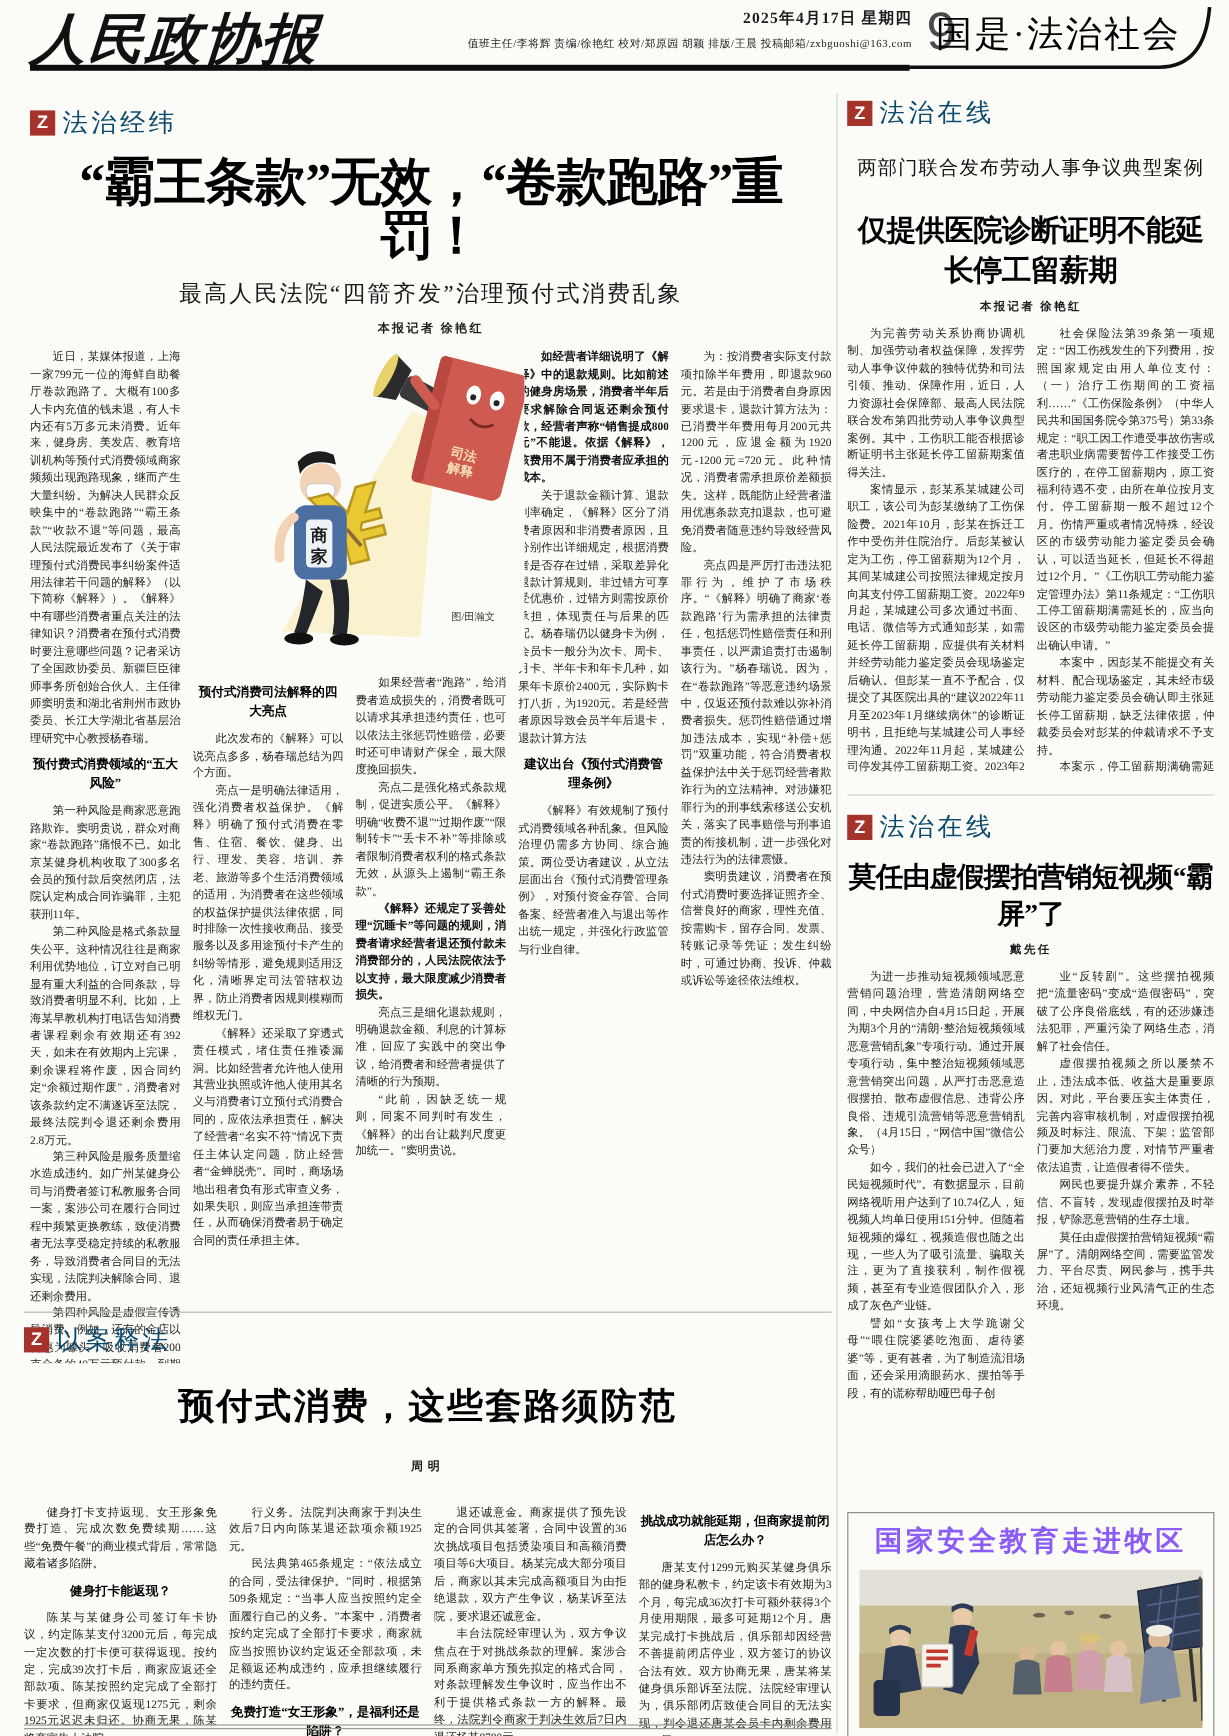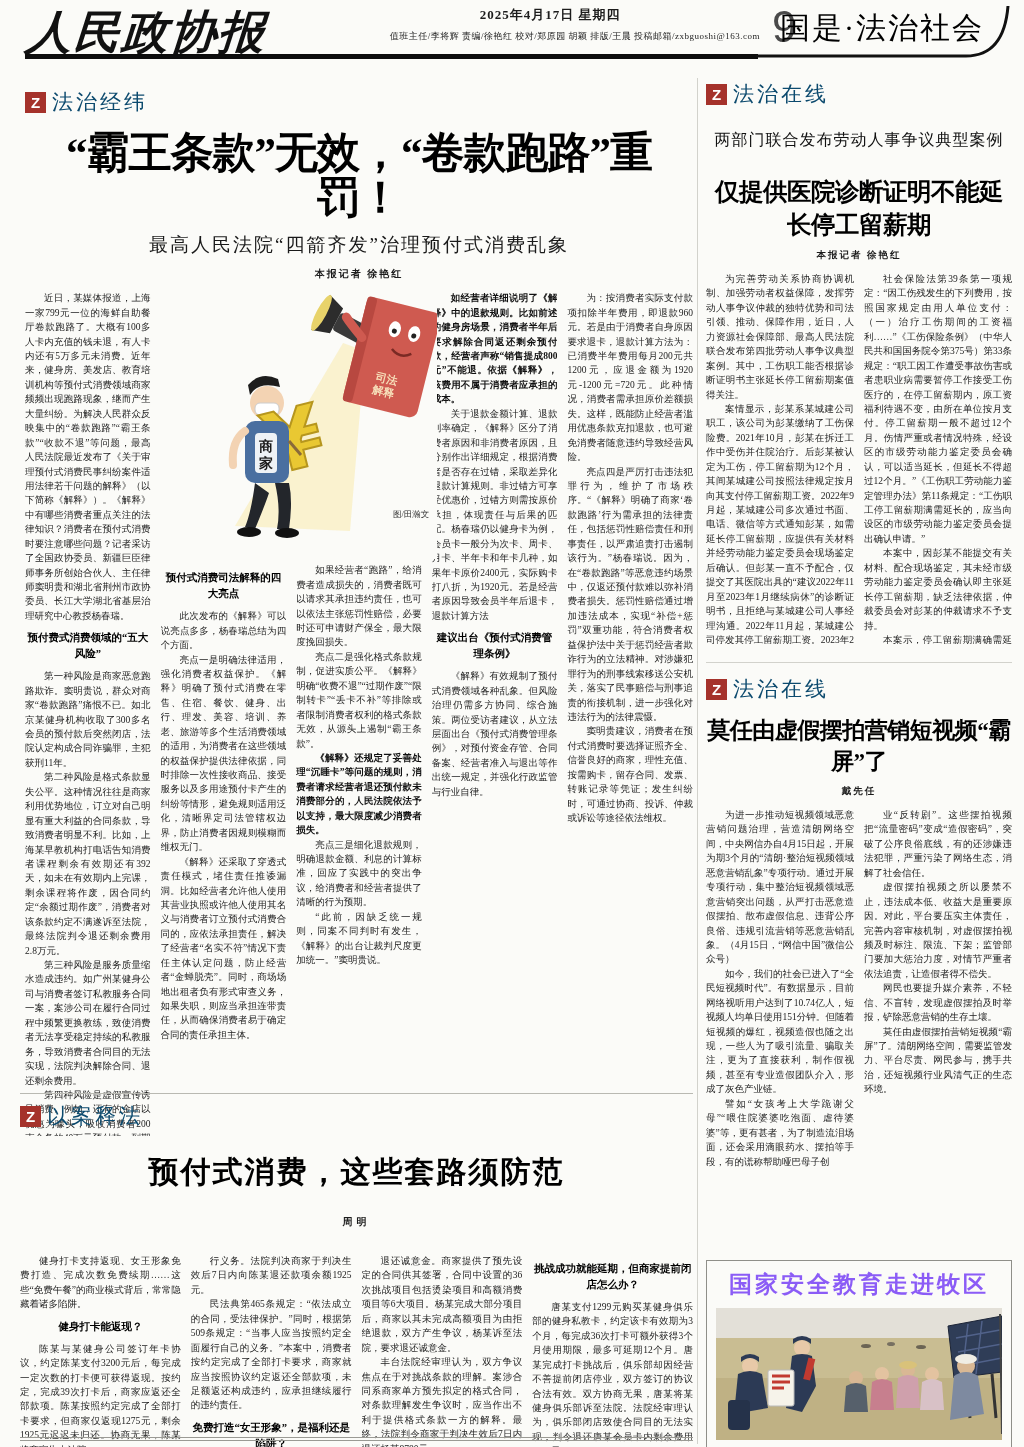--- a/index.html
+++ b/index.html
@@ -6,21 +6,21 @@
   body{
     width:1024px;height:1447px;position:relative;overflow:hidden;
     background:#fbfbf8;color:#1c1c1c;
     font-family:"Liberation Serif","DejaVu Serif",serif;
   }
   
   .masthead{position:absolute;left:0;top:0;width:1024px;height:62px;}
   .paper-logo{position:absolute;left:26px;top:2px;font-size:46px;font-weight:900;
     font-style:italic;letter-spacing:2px;transform:skewX(-4deg);color:#111;}
   .mast-info{position:absolute;left:340px;top:6px;width:420px;text-align:right;}
-  .mast-date{font-size:13px;font-weight:bold;letter-spacing:1px;text-align:center;}
+  .mast-date{font-size:13px;font-weight:bold;letter-spacing:1px;}
   .mast-credits{font-size:9px;margin-top:6px;color:#222;letter-spacing:0.5px;}
   .page-num{position:absolute;left:772px;top:2px;font-size:44px;color:#4a4a4a;
     font-family:"Liberation Sans",sans-serif;}
   .section-name{position:absolute;left:780px;top:8px;font-size:30px;font-weight:400;letter-spacing:2px;color:#000;}
   .mast-bar{position:absolute;left:25px;top:54px;width:733px;height:5px;background:#0d0d0d;}
   .mast-bracket{position:absolute;left:756px;top:0;}
   
   .badge-row{display:flex;align-items:center;gap:6px;}
   .badge-z{width:21px;height:21px;background:#a5322b;color:#fff;font-weight:900;
     font-family:"Liberation Sans",sans-serif;font-size:15px;display:flex;align-items:center;justify-content:center;}
@@ -33,21 +33,21 @@
   .vrule{position:absolute;left:697px;top:78px;width:0;height:1366px;border-left:1px solid #d2d2cc;}
   
   .main-art{position:absolute;left:25px;top:88px;width:668px;}
   .main-headline{margin-top:14px;text-align:center;font-size:43px;font-weight:900;
     letter-spacing:-1px;line-height:1.05;color:#000;}
   .main-sub{margin-top:12px;text-align:center;font-size:19px;letter-spacing:2px;color:#1a1a1a;}
   .main-byline{margin-top:9px;text-align:center;font-size:10px;font-weight:bold;letter-spacing:2px;}
   .main-body{position:relative;margin-top:10px;height:845px;}
   .col-offset{padding-top:272px;}
   .cartoon{position:absolute;left:150px;top:0;width:262px;height:268px;z-index:5;background:#fbfbf8;}
-  .cartoon-cap{position:absolute;left:368px;top:218px;font-size:8.5px;color:#333;z-index:6;}
+  .cartoon-cap{position:absolute;left:351px;top:218px;font-size:8.5px;color:#333;z-index:6;}
   
   .case-box{position:absolute;left:20px;top:1093px;width:673px;height:350px;
     border-top:1px solid #b9b9b2;padding-top:8px;box-sizing:border-box;}
   .case-headline{margin-top:22px;text-align:center;font-size:30px;font-weight:900;letter-spacing:2px;color:#000;}
   .case-author{margin-top:22px;text-align:center;font-size:10px;font-weight:bold;letter-spacing:4px;}
   .case-body{margin-top:25px;height:232px;}
   .case-bottom{position:absolute;left:0;bottom:2px;width:100%;height:0;border-top:4px double #9a9a94;}
   
   .right-col{position:absolute;left:706px;top:80px;width:306px;}
   .rA-kicker{margin-top:22px;text-align:center;font-size:16px;letter-spacing:1px;color:#111;}

